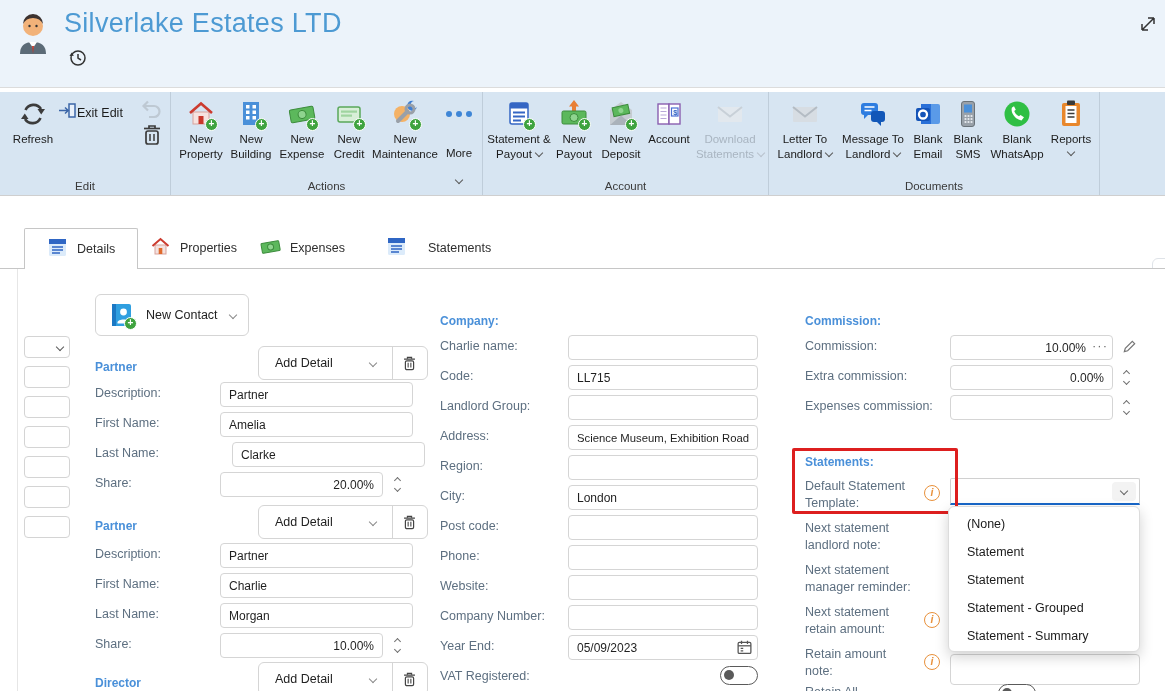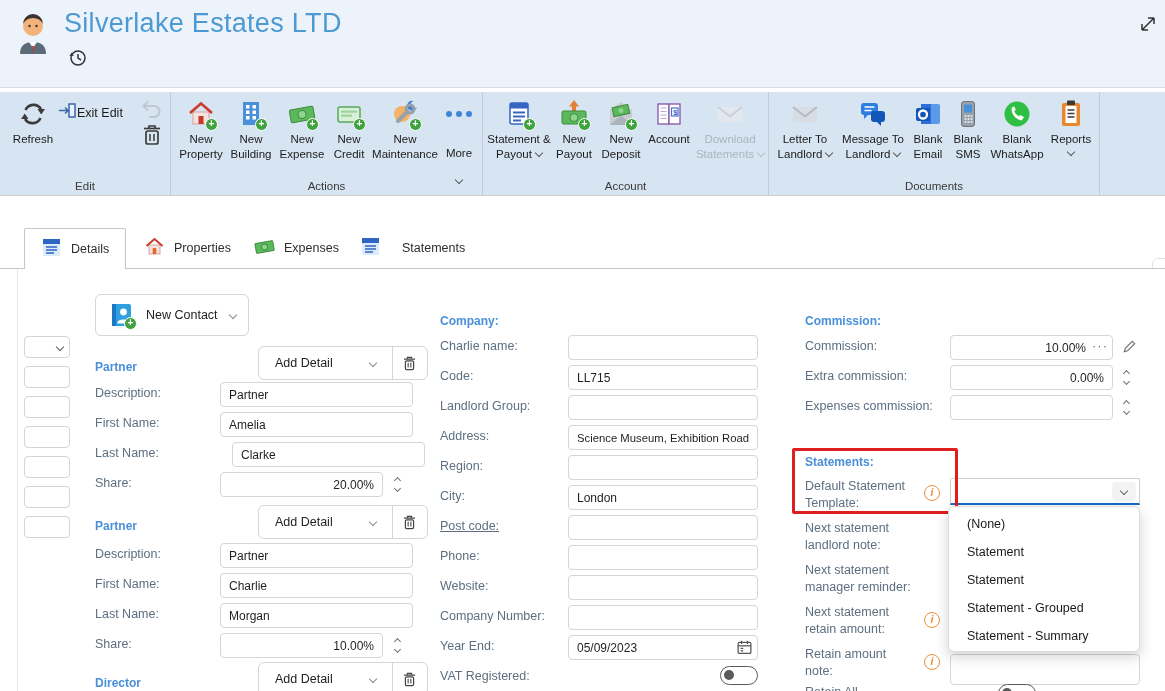--- a/index.html
+++ b/index.html
@@ -22,21 +22,21 @@
   .rbtn.disabled .rlabel { color:#a9b5c1; }
   .plus-badge { position:absolute; right:-1px; bottom:-1px; width:13px; height:13px; border-radius:50%; background:#3fa33f; border:1.5px solid #fff; color:#fff; font-size:10px; line-height:10px; font-weight:bold; text-align:center; }
   .chv { display:inline-block; width:6px; height:6px; border-right:1.4px solid #5a5a5a; border-bottom:1.4px solid #5a5a5a; transform:rotate(45deg); }
   .chv.inline { margin-left:4px; margin-bottom:2px; }
   .disabled .chv { border-color:#b9c2cc; }
   .dots3 { display:flex; gap:4px; }
   .dots3 i { width:6px; height:6px; border-radius:50%; background:#3f86d6; }
   .ribbon-collapse { position:absolute; left:1152px; top:166px; width:22px; height:27px; background:#fff; border:1px solid #dfe3e8; border-radius:6px; display:flex; align-items:center; justify-content:center; color:#888; font-size:10px; }
 
   
-  .tab { position:absolute; top:228px; height:40px; display:flex; align-items:center; gap:9px; padding:0 16px; font-size:12.5px; color:#2e2e2e; cursor:pointer; background:transparent; }
+  .tab { position:absolute; top:228px; height:40px; display:flex; align-items:center; gap:9px; padding:0 22px; font-size:12.5px; color:#2e2e2e; cursor:pointer; background:transparent; }
   .tab.active { background:#fff; border:1px solid #c6c6c6; border-bottom:none; height:41px; z-index:3; border-radius:2px 2px 0 0; }
   .content-border { position:absolute; left:0; top:268px; width:1165px; border-top:1px solid #c6c6c6; z-index:1; }
 
   
   .content { position:absolute; left:0; top:269px; width:1165px; height:422px; background:#fff; }
   .vdivider { position:absolute; left:17px; top:0; bottom:0; width:1px; background:#e6e6e6; }
   .stub { position:absolute; left:24px; width:46px; height:22px; background:#fff; border:1px solid #d4d4d4; border-radius:4px; display:flex; align-items:center; justify-content:flex-end; padding-right:6px; }
   .hdr-blue { position:absolute; font-size:12px; font-weight:bold; color:#4a90d9; }
   .lbl { position:absolute; font-size:12.5px; color:#5d6f80; line-height:1.32; }
   .inp { position:absolute; height:25px; border:1px solid #d5d5d5; border-radius:4px; background:#fff; font-family:"Liberation Sans",sans-serif; font-size:12px; color:#1f1f1f; padding:0 8px; outline:none; }
@@ -370,21 +370,21 @@
   <span>
     <svg width="21" height="21" viewBox="0 0 21 21">
       <g transform="rotate(-10 10.5 10.5)">
         <rect x="1.5" y="6" width="18" height="10" rx="1" fill="#5cb85c" stroke="#3c8c3c"></rect>
         <circle cx="10.5" cy="11" r="3" fill="#8fd48f" stroke="#3c8c3c"></circle>
       </g>
     </svg>
   </span>
   <span>Expenses</span>
 </div>
-<div class="tab" style="left:344px;gap:21px;">
+<div class="tab" style="left:364px;gap:21px;">
   <span>
     <svg width="21" height="21" viewBox="0 0 21 21">
       <rect x="2" y="2" width="17" height="17" rx="1.5" fill="#dcebfa"></rect>
       <rect x="2" y="2" width="17" height="5" fill="#2f66c4"></rect>
       <path d="M5 10 h11 M5 13 h11 M5 16 h8" stroke="#2f66c4" stroke-width="1.6"></path>
     </svg>
   </span>
   <span>Statements</span>
 </div>
 <div class="content-border"></div>
@@ -494,21 +494,21 @@
   <div class="lbl" style="left:440px;top:99px;">Code:</div>
   <input class="inp" style="left: 568px; top: 96px; width: 190px;" value="LL715">
   <div class="lbl" style="left:440px;top:129px;">Landlord Group:</div>
   <input class="inp" style="left: 568px; top: 126px; width: 190px;" value="">
   <div class="lbl" style="left:440px;top:159px;">Address:</div>
   <input class="inp" style="left: 568px; top: 156px; width: 190px; font-size: 11.3px;" value="Science Museum, Exhibition Road">
   <div class="lbl" style="left:440px;top:189px;">Region:</div>
   <input class="inp" style="left: 568px; top: 186px; width: 190px;" value="">
   <div class="lbl" style="left:440px;top:219px;">City:</div>
   <input class="inp" style="left: 568px; top: 216px; width: 190px;" value="London">
-  <div class="lbl" style="left:440px;top:249px;text-decoration:underline;">Post code:</div>
+  <div class="lbl" style="left:440px;top:249px;">Post code:</div>
   <input class="inp" style="left: 568px; top: 246px; width: 190px;" value="">
   <div class="lbl" style="left:440px;top:279px;">Phone:</div>
   <input class="inp" style="left: 568px; top: 276px; width: 190px;" value="">
   <div class="lbl" style="left:440px;top:309px;">Website:</div>
   <input class="inp" style="left: 568px; top: 306px; width: 190px;" value="">
   <div class="lbl" style="left:440px;top:339px;">Company Number:</div>
   <input class="inp" style="left: 568px; top: 336px; width: 190px;" value="">
   <div class="lbl" style="left:440px;top:369px;">Year End:</div>
   <input class="inp" style="left: 568px; top: 366px; width: 190px; padding-right: 26px;" value="05/09/2023">
   <span class="abs" style="left:736px;top:370px;">

